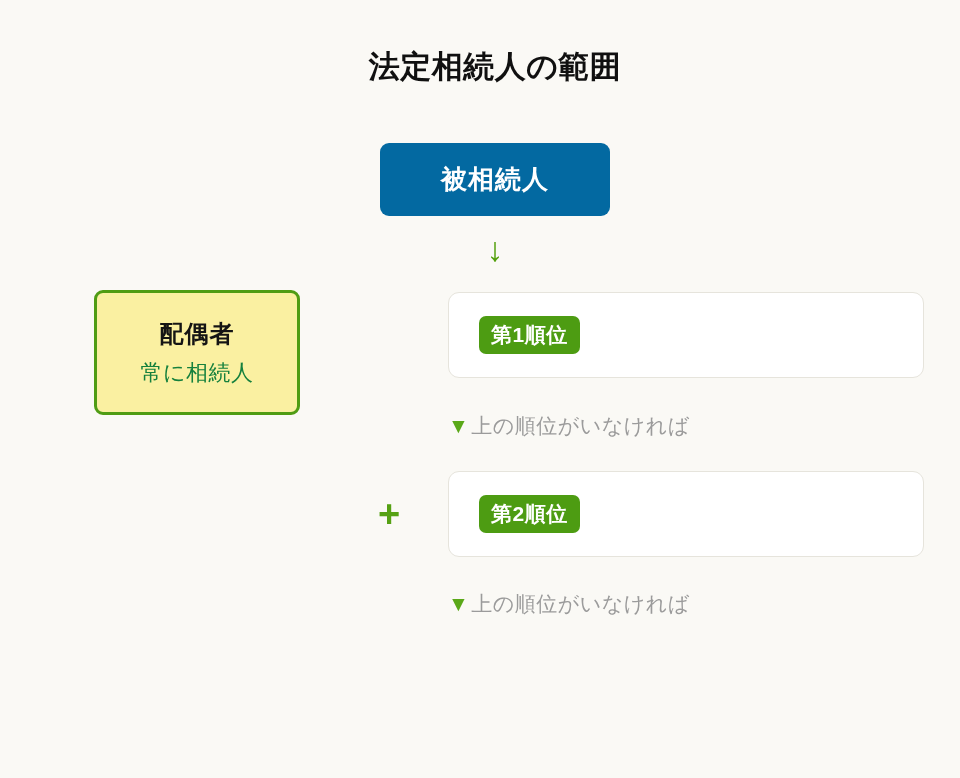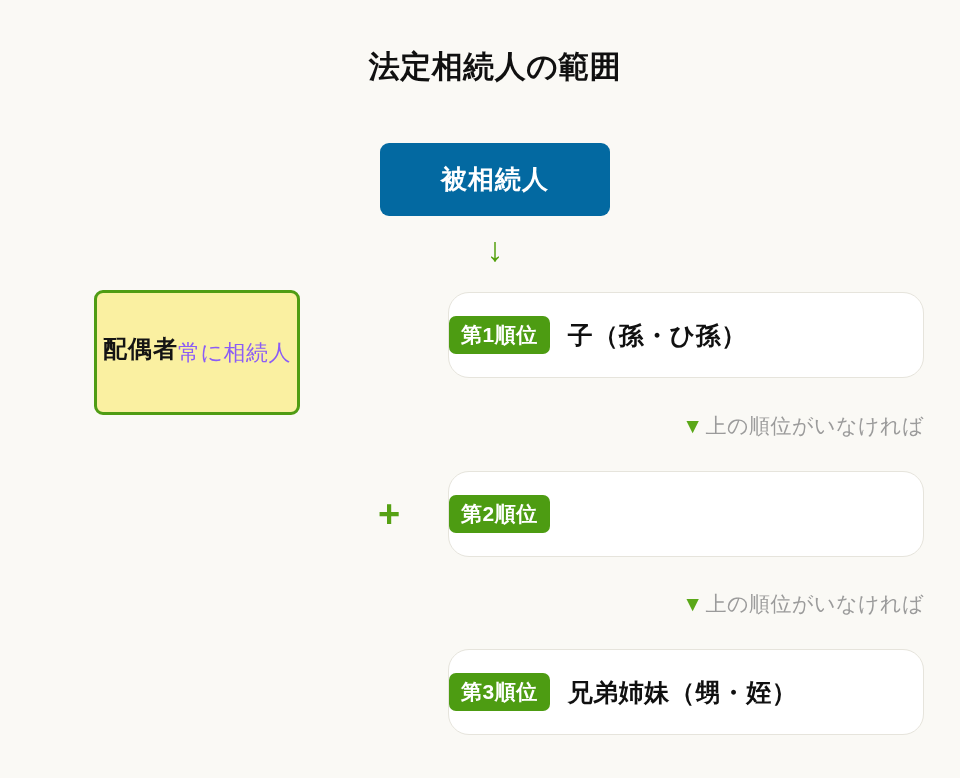--- a/index.html
+++ b/index.html
@@ -76,34 +76,34 @@
     position: absolute;
     left: 79px;
     top: 290px;
     width: 206px;
     height: 125px;
     box-sizing: border-box;
     background: #faf0a1;
     border: 3px solid #4f9c13;
     border-radius: 9px;
     display: flex;
-    flex-direction: row;
+    flex-direction: column;
     align-items: center;
     justify-content: center;
   }
   .spouse-title {
     font-size: 24px;
     font-weight: bold;
     color: #141414;
     letter-spacing: 1px;
     margin-bottom: 8px;
   }
   .spouse-sub {
     font-size: 22px;
-    color: #8b5cf6;
+    color: #15803d;
     letter-spacing: 0.5px;
   }
 
   
   .plus-sign {
     position: absolute;
     left: 352px;
     top: 492px;
     width: 44px;
     text-align: center;
@@ -115,23 +115,24 @@
 
   
   .rank-card {
     position: absolute;
     left: 433px;
     width: 476px;
     height: 86px;
     box-sizing: border-box;
     background: #ffffff;
     border: 1px solid #e6e4dc;
-    border-radius: 21px;
+    border-radius: 11px;
     display: flex;
     align-items: center;
+    padding-left: 30px;
   }
   .rank-card.r1 { top: 292px; }
   .rank-card.r2 { top: 471px; }
   .rank-card.r3 { top: 649px; }
 
   .rank-badge {
     flex: 0 0 auto;
     background: #4d9c12;
     color: #ffffff;
     font-size: 21px;
@@ -148,21 +149,21 @@
     color: #101010;
     letter-spacing: 0.5px;
     white-space: nowrap;
   }
 
   
   .connector {
     position: absolute;
     left: 433px;
     width: 476px;
-    text-align: right;
+    text-align: left;
     font-size: 21px;
     color: #9b9b9b;
     letter-spacing: 0.5px;
     white-space: nowrap;
   }
   .connector.c1 { top: 412px; }
   .connector.c2 { top: 590px; }
   .connector .tri {
     color: #5aa818;
     font-size: 21px;
@@ -184,33 +185,28 @@
 
   <div class="spouse-box">
     <span class="spouse-title">配偶者</span>
     <span class="spouse-sub">常に相続人</span>
   </div>
 
   <div class="plus-sign">+</div>
 
   <div class="rank-card r1">
     <span class="rank-badge">第1順位</span>
-    <span class="rank-text">子（孫・ひ孫）</span>
   </div>
 
   <div class="connector c1">
     <span class="tri">▼</span><span>上の順位がいなければ</span>
   </div>
 
   <div class="rank-card r2">
     <span class="rank-badge">第2順位</span>
   </div>
 
   <div class="connector c2">
     <span class="tri">▼</span><span>上の順位がいなければ</span>
   </div>
 
-  <div class="rank-card r3">
-    <span class="rank-badge">第3順位</span>
-    <span class="rank-text">兄弟姉妹（甥・姪）</span>
-  </div>
 
 </div>
 
 </body></html>

